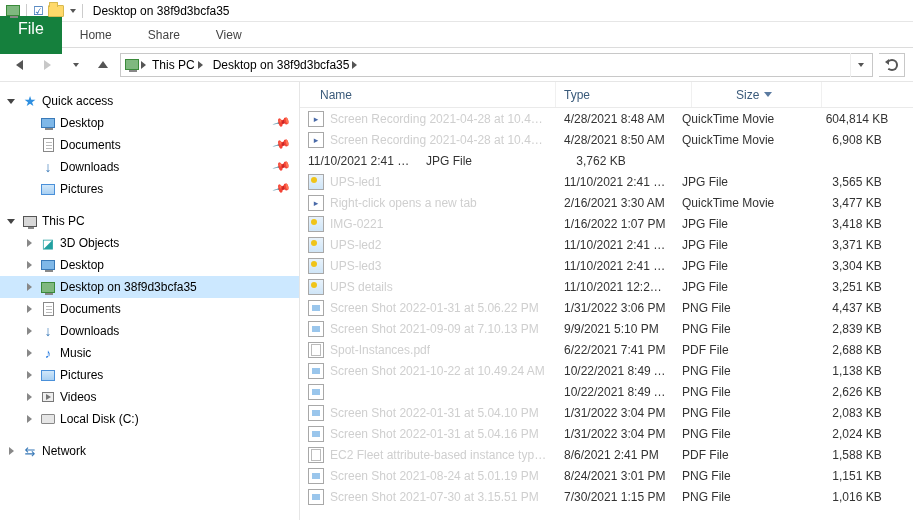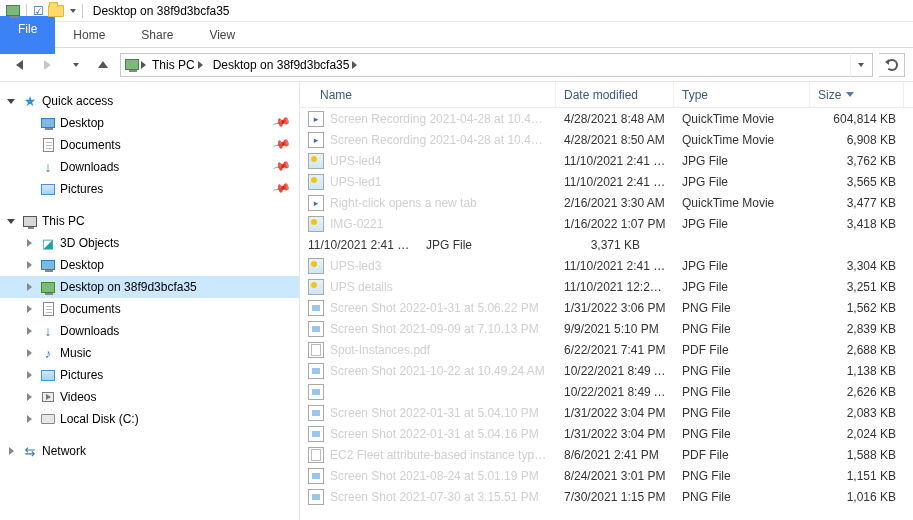--- a/index.html
+++ b/index.html
@@ -39,22 +39,22 @@
   .dropdown-caret {
     width:0;height:0;border-left:3px solid transparent;border-right:3px solid transparent;
     border-top:4px solid #555; margin-left:2px;
   }
   
   .ribbon {
     display:flex; align-items:center; height:26px; background:#fff;
     border-bottom:1px solid #dcdcdc;
   }
   .ribbon .file-tab {
-    background:#3b82f6; color:#fff; height:38px; line-height:26px;
-    padding:0 18px; font-size:12px; cursor:pointer;
+    background:#15803d; color:#fff; height:38px; line-height:26px;
+    padding:0 18px; font-size:16px; cursor:pointer;
   }
   .ribbon .tab {
     padding:0 18px; height:26px; line-height:26px; color:#444; cursor:pointer;
   }
   
   .navbar {
     display:flex; align-items:center; height:34px; padding:4px 8px; gap:6px;
     border-bottom:1px solid #e6e6e6;
   }
   .nav-btn { width:22px; height:22px; display:flex; align-items:center; justify-content:center; color:#555; cursor:pointer;}
@@ -122,35 +122,35 @@
   
   .filepane{ flex:1; display:flex; flex-direction:column; overflow:hidden;}
   .columns{
     display:flex; align-items:center; height:26px; border-bottom:1px solid #eaeaea;
     color:#3a5a7a; font-size:12px;
   }
   .col{ padding:0 8px; display:flex;align-items:center;gap:3px; height:100%; cursor:pointer; border-right:1px solid #f0f0f0;}
   .col-name{ width:256px; padding-left:20px;}
   .col-date{ width:118px;}
   .col-type{ width:136px;}
-  .col-size{ width:94px; justify-content:flex-start;}
+  .col-size{ width:94px; justify-content:flex-start;margin-left:36px;}
   .sort-ind{
     width:0;height:0;border-left:4px solid transparent;border-right:4px solid transparent;
     border-top:5px solid #5a7aa0; margin-left:2px;
   }
   .rows{ flex:1; overflow:hidden;}
   .file-row{
     display:flex; align-items:center; height:21px; font-size:12px; color:#333;
   }
   .cell{ padding:0 8px; overflow:hidden; text-overflow:ellipsis; white-space:nowrap;}
   .cell-name{ width:256px; display:flex; align-items:center; gap:6px; padding-left:8px;}
   .cell-name .fname{ color:#cfcfcf; overflow:hidden; text-overflow:ellipsis;}
   .cell-date{ width:118px;}
   .cell-type{ width:136px;}
-  .cell-size{ width:94px; text-align:right;}
+  .cell-size{ width:94px; text-align:center;}
   .fic{
     width:16px;height:16px;border:1px solid #a8a8a8;background:#fff;display:inline-flex;
     align-items:center;justify-content:center;flex-shrink:0;
   }
   .fic-mov::after{content:"▸";font-size:9px;color:#4a6aa8;}
   .fic-jpg{background:linear-gradient(#e8f2fb,#cfe5f7);} 
   .fic-jpg::after{content:"";width:6px;height:6px;background:#f0c419;position:relative;top:-2px;left:-2px;border-radius:50%;}
   .fic-png{background:#fff;} .fic-png::after{content:"";width:8px;height:6px;background:#9ac6ec;}
   .fic-pdf::after{content:"";width:8px;height:10px;background:#fff;border:1px solid #bbb;}
   .refresh-glyph{
@@ -361,23 +361,20 @@
       <span class="ic ic-net">⇆</span>
       <span class="tree-label">Network</span>
     </div>
   </div>
 
   <div class="filepane">
     <div class="columns">
       <div class="col col-name">
           <span>Name</span>
         </div>
-      <div class="col col-date">
-          <span>Date modified</span>
-        </div>
       <div class="col col-type">
           <span>Type</span>
         </div>
       <div class="col col-size">
           <span>Size</span>
           <span class="sort-ind"></span>
         </div>
     </div>
     <div class="rows" id="file-rows">
         <div class="file-row">
@@ -392,24 +389,20 @@
         <div class="file-row">
           <div class="cell cell-name">
             <span class="fic fic-mov"></span>
             <span class="fname">Screen Recording 2021-04-28 at 10.49.51 ...</span>
           </div>
           <div class="cell cell-date">4/28/2021 8:50 AM</div>
           <div class="cell cell-type">QuickTime Movie</div>
           <div class="cell cell-size">6,908 KB</div>
         </div>
         <div class="file-row">
-          <div class="cell cell-name">
-            <span class="fic fic-jpg"></span>
-            <span class="fname">UPS-led4</span>
-          </div>
           <div class="cell cell-date">11/10/2021 2:41 PM</div>
           <div class="cell cell-type">JPG File</div>
           <div class="cell cell-size">3,762 KB</div>
         </div>
         <div class="file-row">
           <div class="cell cell-name">
             <span class="fic fic-jpg"></span>
             <span class="fname">UPS-led1</span>
           </div>
           <div class="cell cell-date">11/10/2021 2:41 PM</div>
@@ -428,20 +421,24 @@
         <div class="file-row">
           <div class="cell cell-name">
             <span class="fic fic-jpg"></span>
             <span class="fname">IMG-0221</span>
           </div>
           <div class="cell cell-date">1/16/2022 1:07 PM</div>
           <div class="cell cell-type">JPG File</div>
           <div class="cell cell-size">3,418 KB</div>
         </div>
         <div class="file-row">
+          <div class="cell cell-name">
+            <span class="fic fic-jpg"></span>
+            <span class="fname">UPS-led2</span>
+          </div>
           <div class="cell cell-date">11/10/2021 2:41 PM</div>
           <div class="cell cell-type">JPG File</div>
           <div class="cell cell-size">3,371 KB</div>
         </div>
         <div class="file-row">
           <div class="cell cell-name">
             <span class="fic fic-jpg"></span>
             <span class="fname">UPS-led3</span>
           </div>
           <div class="cell cell-date">11/10/2021 2:41 PM</div>
@@ -457,21 +454,21 @@
           <div class="cell cell-type">JPG File</div>
           <div class="cell cell-size">3,251 KB</div>
         </div>
         <div class="file-row">
           <div class="cell cell-name">
             <span class="fic fic-png"></span>
             <span class="fname">Screen Shot 2022-01-31 at 5.06.22 PM</span>
           </div>
           <div class="cell cell-date">1/31/2022 3:06 PM</div>
           <div class="cell cell-type">PNG File</div>
-          <div class="cell cell-size">1,562 KB</div>
+          <div class="cell cell-size">4,437 KB</div>
         </div>
         <div class="file-row">
           <div class="cell cell-name">
             <span class="fic fic-png"></span>
             <span class="fname">Screen Shot 2021-09-09 at 7.10.13 PM</span>
           </div>
           <div class="cell cell-date">9/9/2021 5:10 PM</div>
           <div class="cell cell-type">PNG File</div>
           <div class="cell cell-size">2,839 KB</div>
         </div>

